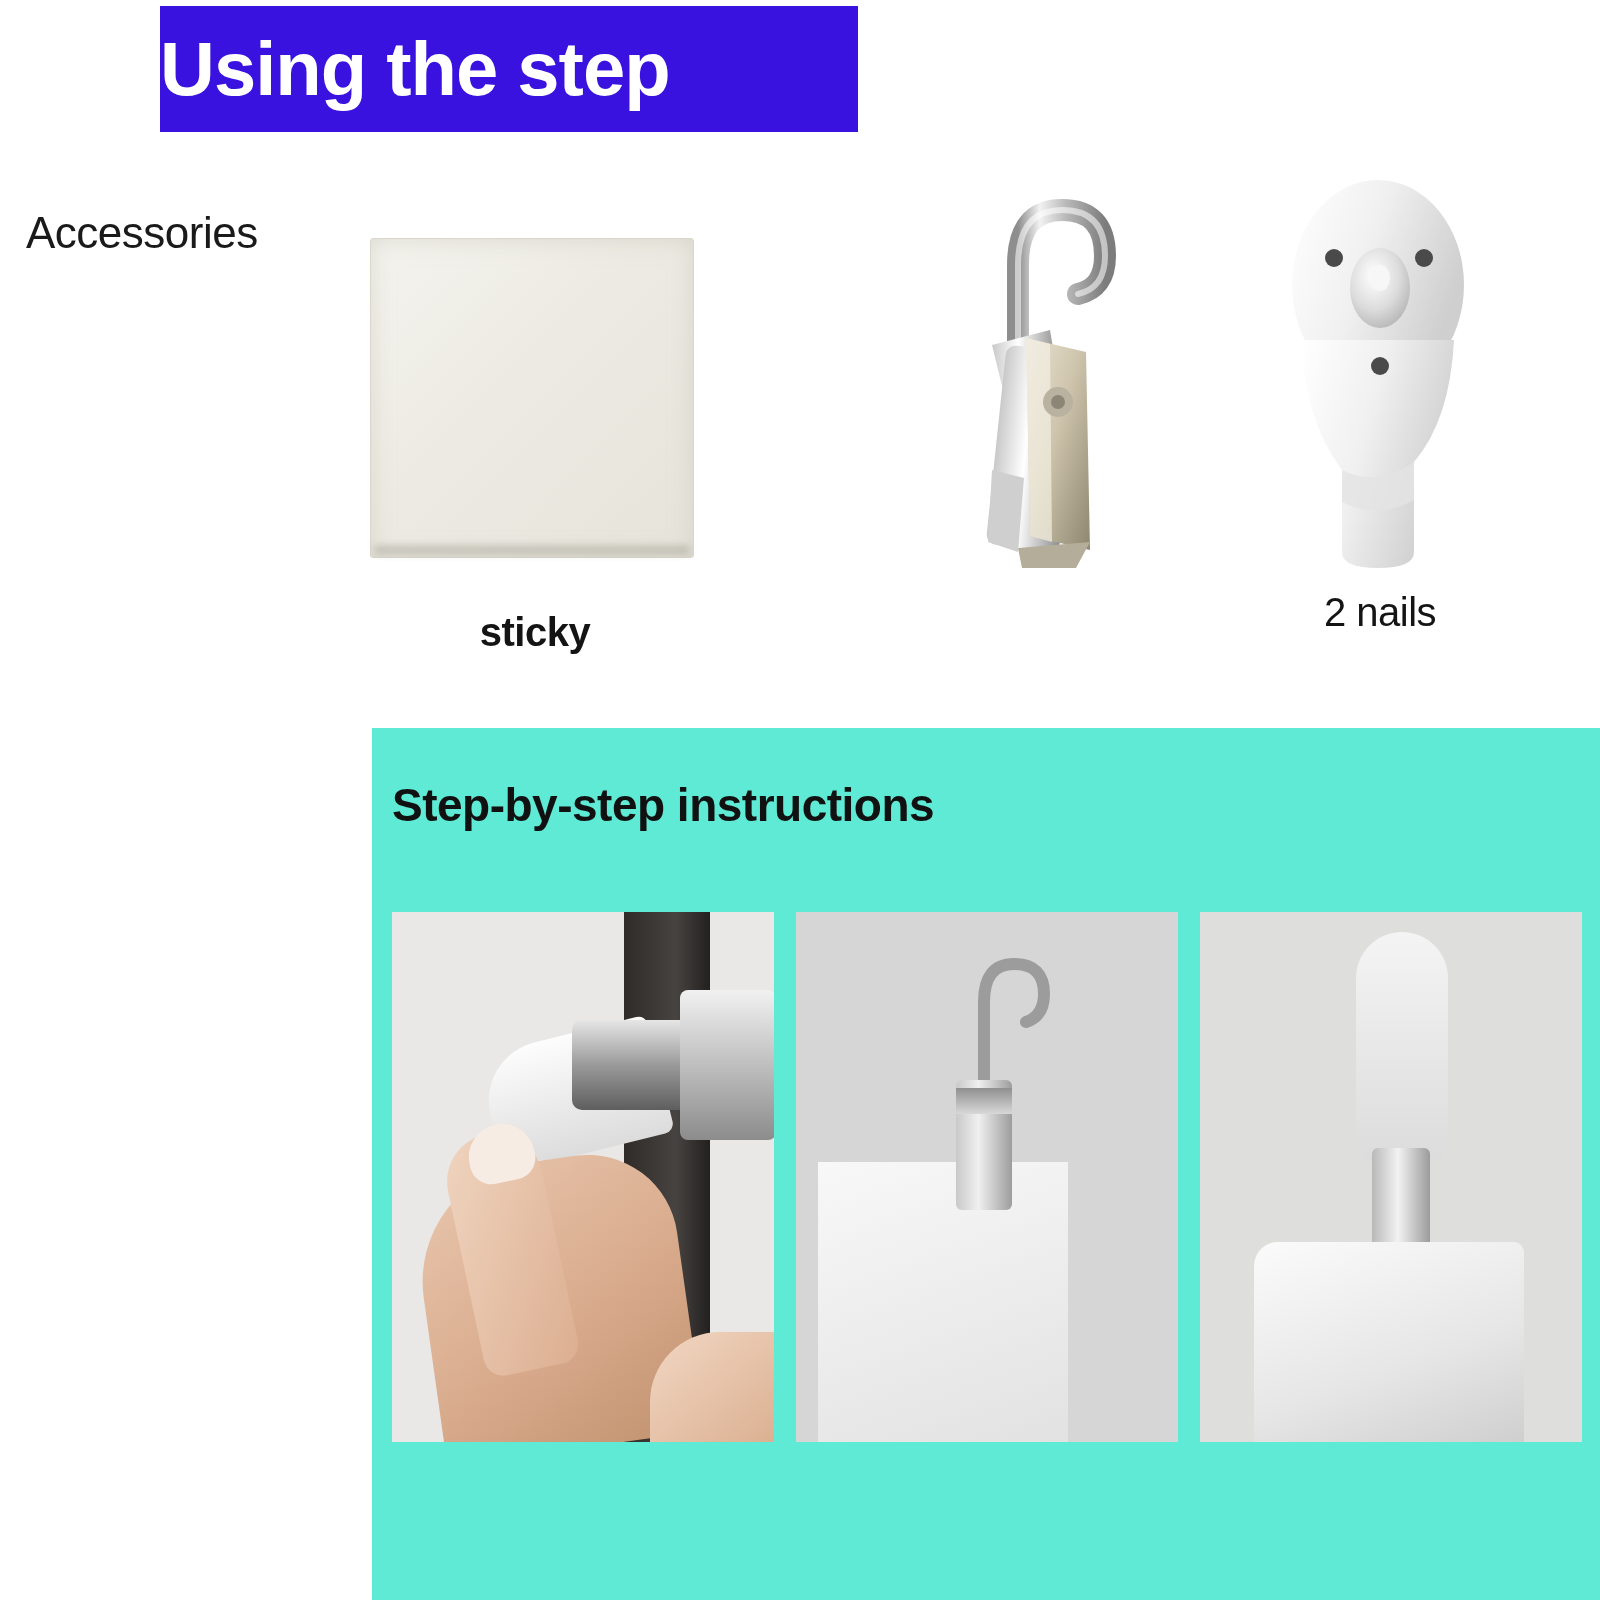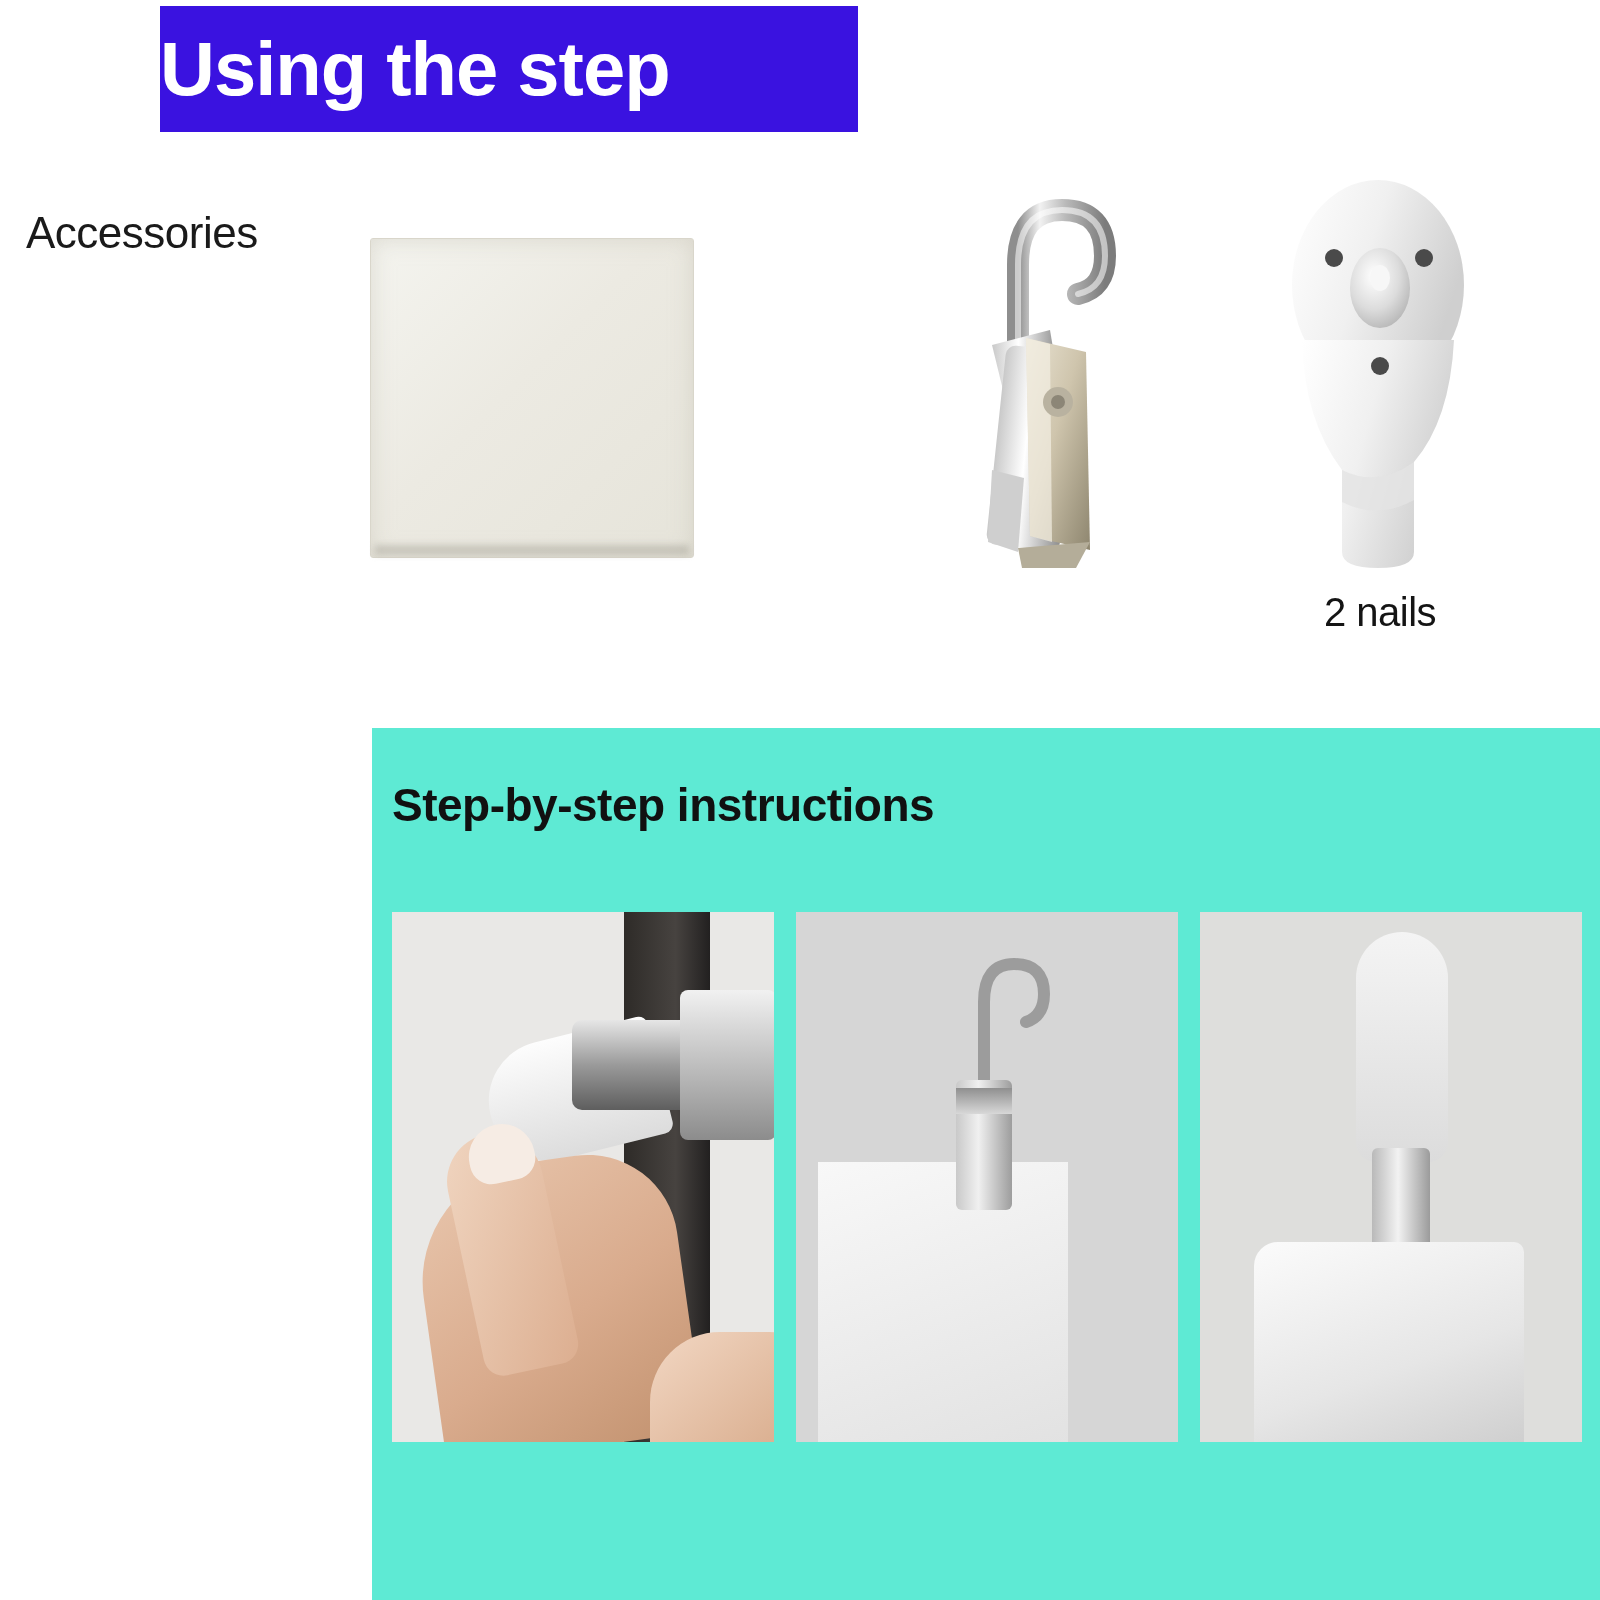--- a/index.html
+++ b/index.html
@@ -237,20 +237,21 @@
 <div class="title-banner">
   <span class="title-text">Using the step</span>
 </div>
 
 <div class="accessories-heading">Accessories</div>
 
 <div class="accessories-row">
 
   <div class="acc-item sticky-item">
     <div class="sticky-square"></div>
+    <div class="acc-caption sticky-caption">sticky</div>
   </div>
 
   <div class="acc-item hanger-item">
     <span>
       <svg width="300" height="420" viewBox="0 0 300 420">
         <defs>
           <linearGradient id="steel" x1="0" y1="0" x2="1" y2="0">
             <stop offset="0%" stop-color="#8e8e8e"></stop>
             <stop offset="25%" stop-color="#f2f2f2"></stop>
             <stop offset="55%" stop-color="#b9b9b9"></stop>

